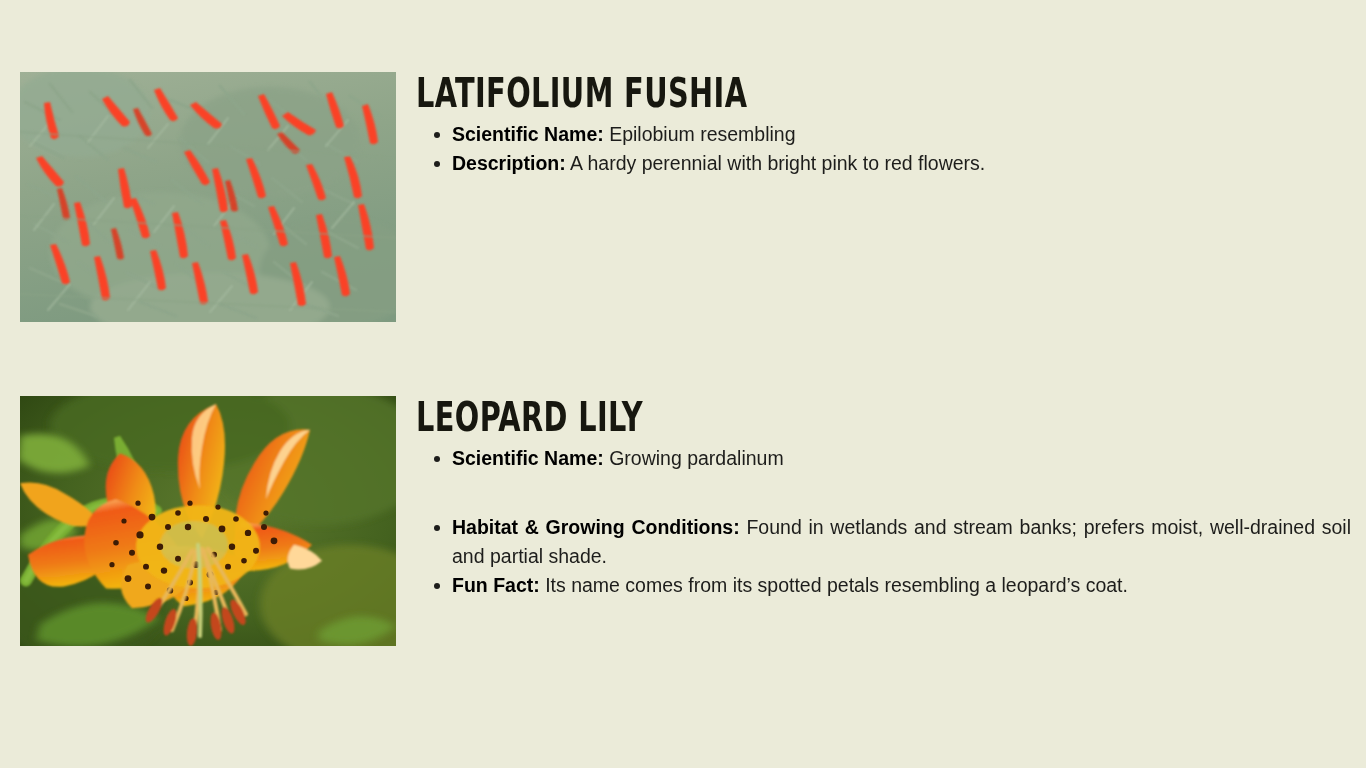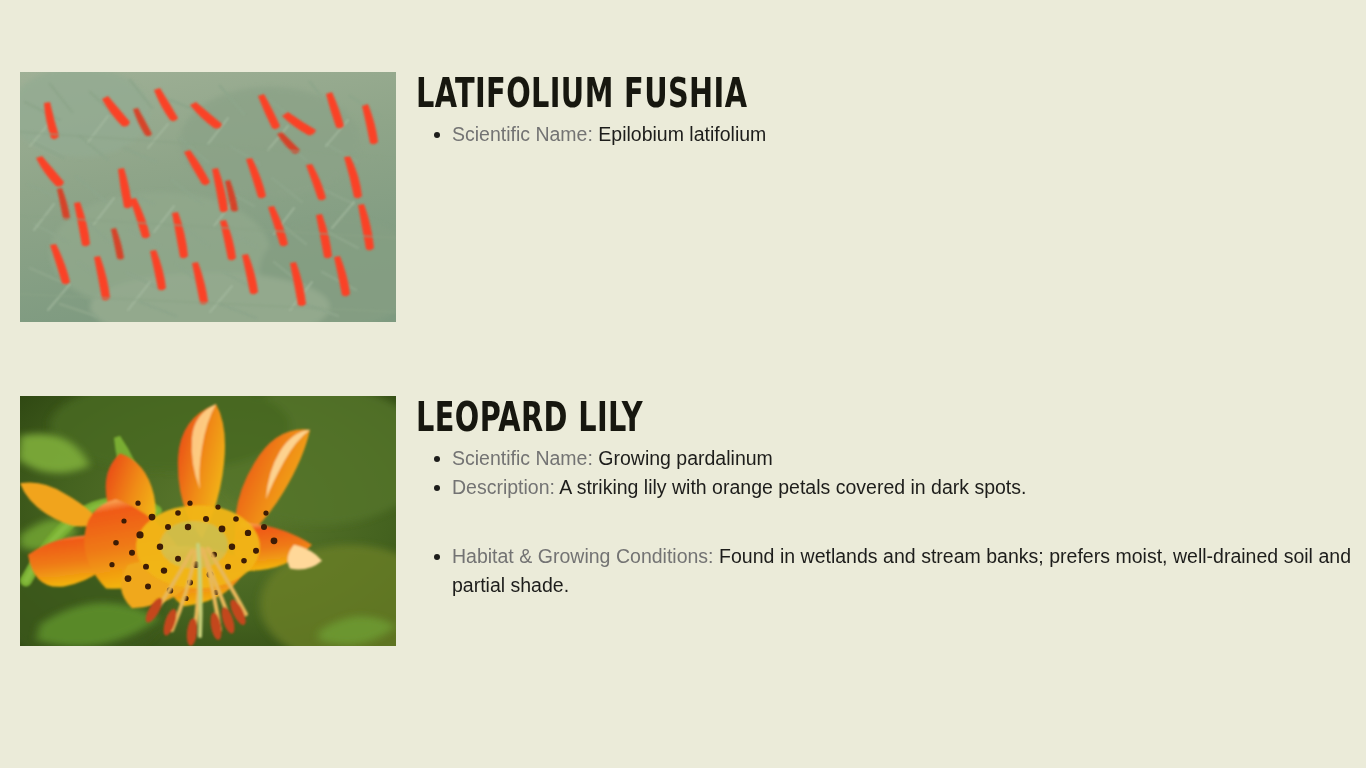--- a/index.html
+++ b/index.html
@@ -85,22 +85,22 @@
     background: #1d1d1b;
   }
   ul.facts > li.justify {
     text-align: justify;
     margin-top: 40px;
   }
   ul.facts > li.justify > .val {
     
   }
   .lbl {
-    font-weight: 400;
-    color: #737373;
+    font-weight: 700;
+    color: #000000;
   }
 </style>
 </head>
 <body>
 
 <div class="slide">
 
   <div class="entry entry-1">
 
     <div class="photo">
@@ -235,21 +235,25 @@
             <path d="M0 222 L376 240"></path>
         </g>
       </svg>
     </div>
 
     <div class="textcol">
       <h2 class="title">Latifolium Fushia</h2>
       <ul class="facts">
         <li>
           <span class="lbl">Scientific Name:</span>
-          <span class="val">Epilobium latifolium</span>
+          <span class="val">Epilobium resembling</span>
+        </li>
+        <li>
+          <span class="lbl">Description:</span>
+          <span class="val">A hardy perennial with bright pink to red flowers.</span>
         </li>
       </ul>
     </div>
   </div>
 
   <div class="entry entry-2">
 
     <div class="photo">
       <svg viewBox="0 0 376 252" preserveAspectRatio="none">
         <defs>
@@ -385,25 +389,25 @@
       </svg>
     </div>
 
     <div class="textcol">
       <h2 class="title">Leopard Lily</h2>
       <ul class="facts">
         <li>
           <span class="lbl">Scientific Name:</span>
           <span class="val">Growing pardalinum</span>
         </li>
-        <li>
-          <span class="lbl">Description:</span>
-          <span class="val">A striking lily with orange petals covered in dark spots.</span>
-        </li>
         <li class="justify">
           <span class="lbl">Habitat &amp; Growing Conditions:</span>
           <span class="val">Found in wetlands and stream banks; prefers moist, well-drained soil and partial shade.</span>
         </li>
+        <li>
+          <span class="lbl">Fun Fact:</span>
+          <span class="val">Its name comes from its spotted petals resembling a leopard’s coat.</span>
+        </li>
       </ul>
     </div>
   </div>
 
 </div>
 
 </body></html>

